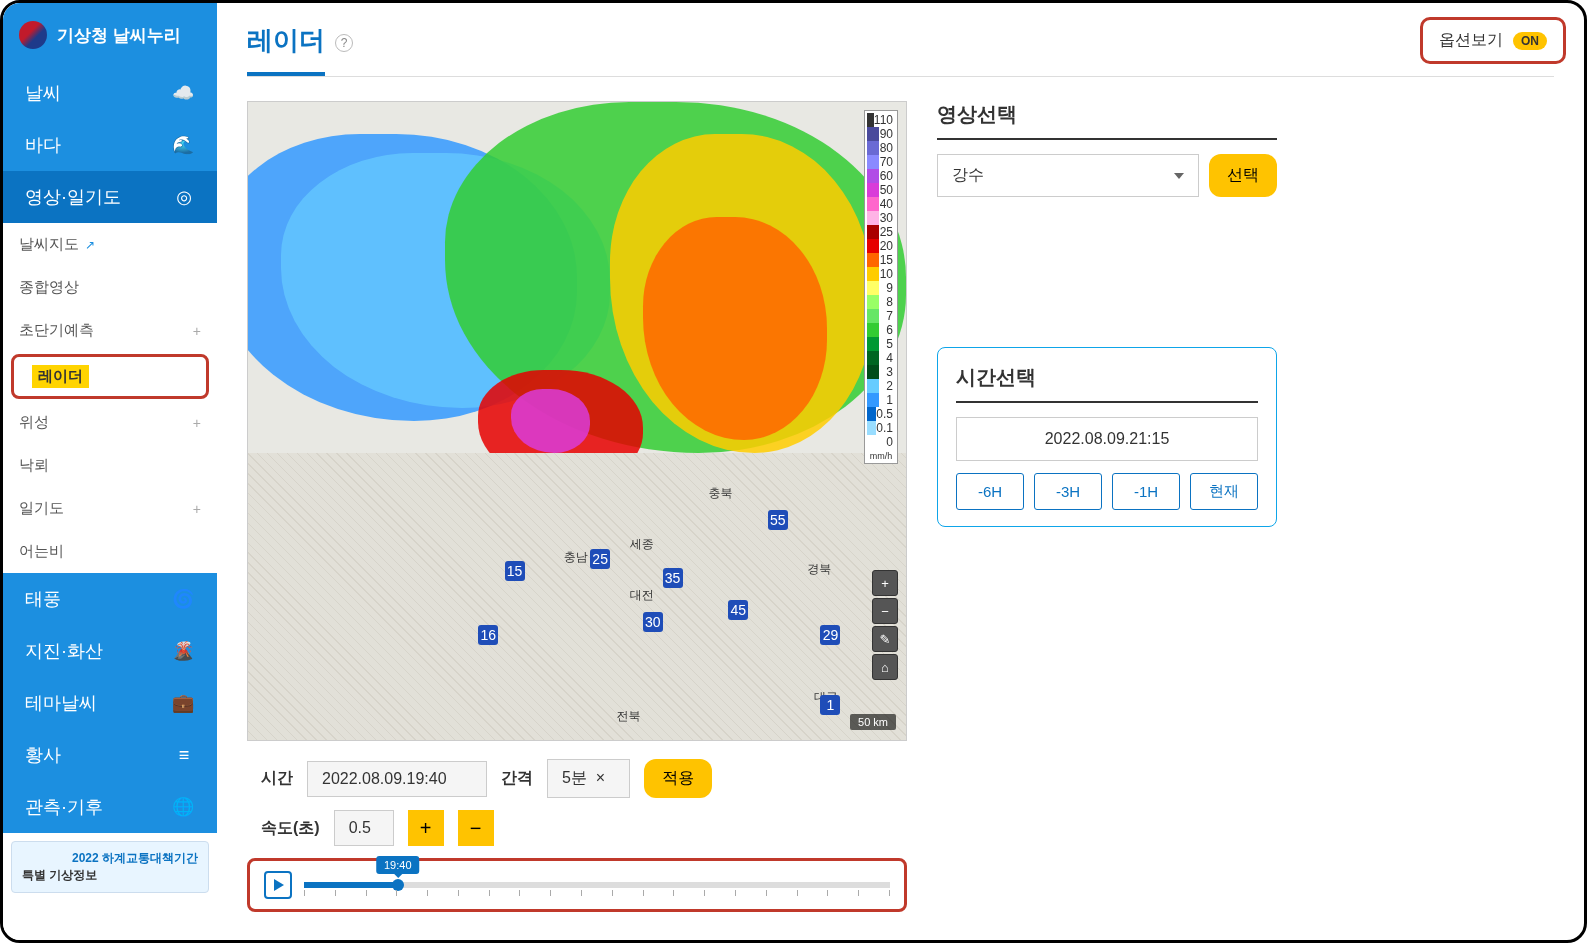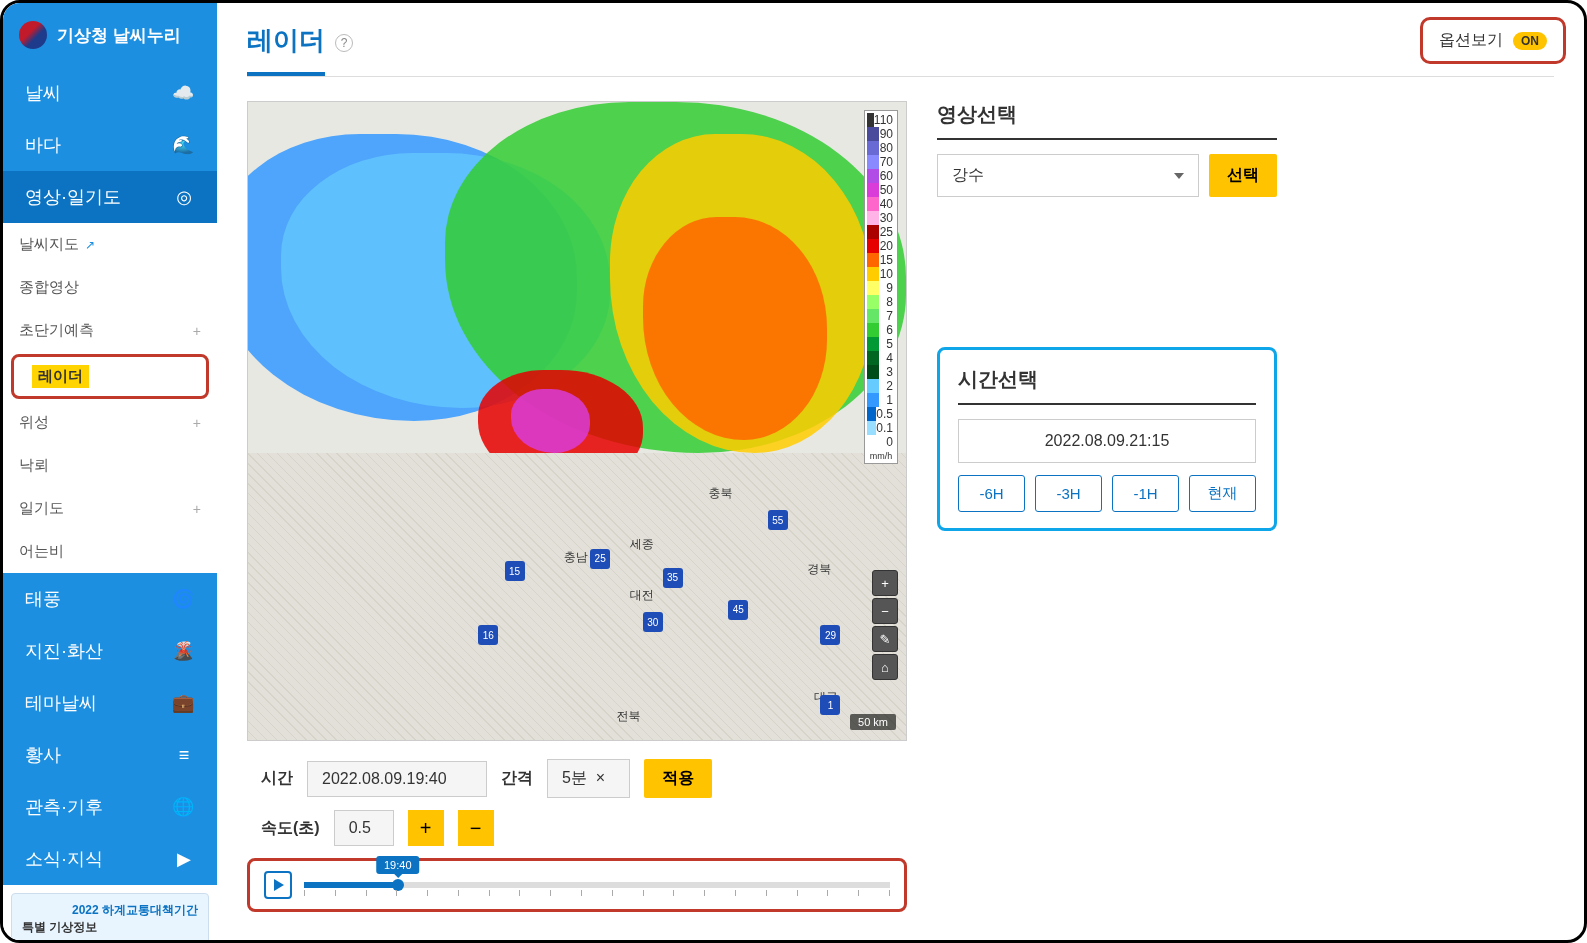--- a/index.html
+++ b/index.html
@@ -39,48 +39,48 @@
 .blob { position: absolute; border-radius: 40% 50% 45% 55%; opacity: 0.85; }
 .legend-bar { position: absolute; top: 8px; right: 8px; width: 34px; background: #fff; border: 1px solid #999; font-size: 8px; text-align: right; padding: 2px; }
 .legend-row { height: 14px; display: flex; align-items: center; }
 .legend-swatch { width: 12px; height: 14px; }
 .legend-val { flex: 1; padding-right: 2px; font-size: 12px; }
 .legend-unit { font-size: 9px; text-align: center; clear: both; padding-top: 2px; }
 .map-tools { position: absolute; right: 8px; bottom: 60px; display: flex; flex-direction: column; gap: 2px; }
 .map-tool { width: 26px; height: 26px; background: #555; color: #fff; border: 1px solid #333; display: flex; align-items: center; justify-content: center; font-size: 13px; cursor: pointer; border-radius: 3px; }
 .scale-bar { position: absolute; right: 10px; bottom: 10px; background: rgba(0,0,0,0.6); color: #fff; font-size: 11px; padding: 2px 8px; border-radius: 2px; }
 .city-label { position: absolute; font-size: 12px; color: #333; background: transparent; }
-.road-badge { position: absolute; width: 20px; height: 20px; background: #1f4db8; color: #fff; font-size: 10px; display: flex; align-items: center; justify-content: center; border-radius: 3px; }
+.road-badge { position: absolute; width: 20px; height: 20px; background: #1f4db8; color: #fff; font-size: 14px; display: flex; align-items: center; justify-content: center; border-radius: 3px; }
 
 .controls { margin-top: 18px; }
 .ctrl-row { display: flex; align-items: center; gap: 14px; margin-bottom: 12px; font-size: 16px; margin-left: 14px; }
 .ctrl-label { font-weight: 700; }
 .textbox { border: 1px solid #ccc; background: #f5f5f5; padding: 8px 14px; font-size: 16px; min-width: 180px; }
 .selectbox { border: 1px solid #ccc; padding: 8px 24px 8px 14px; font-size: 16px; background: #f5f5f5; position: relative; }
-.btn-yellow { background: #ffc300; border: none; padding: 9px 18px; font-size: 16px; font-weight: 700; cursor: pointer; border-radius: 2px; }
+.btn-yellow { background: #ffc300; border: none; padding: 9px 18px; font-size: 16px; font-weight: 400; cursor: pointer; border-radius: 12px; }
 .btn-small { width: 36px; height: 36px; background: #ffc300; border: none; font-size: 20px; cursor: pointer; }
 
 .timeline-wrap { border: 3px solid #c0392b; border-radius: 8px; padding: 10px 14px; display: flex; align-items: center; gap: 12px; }
 .play-btn { width: 28px; height: 28px; border: 2px solid #0b73c2; border-radius: 4px; display: flex; align-items: center; justify-content: center; cursor: pointer; }
 .play-tri { width: 0; height: 0; border-left: 10px solid #0b73c2; border-top: 6px solid transparent; border-bottom: 6px solid transparent; margin-left: 2px; }
 .timeline { flex: 1; height: 6px; background: #ddd; position: relative; }
 .timeline-fill { position: absolute; left: 0; top: 0; height: 100%; background: #0b73c2; width: 16%; }
 .timeline-handle { position: absolute; left: 16%; top: 50%; transform: translate(-50%,-50%); width: 12px; height: 12px; background: #0b73c2; border-radius: 50%; }
 .timeline-badge { position: absolute; left: 16%; top: -26px; transform: translateX(-50%); background: #0b73c2; color: #fff; font-size: 11px; padding: 3px 8px; border-radius: 3px; }
 .timeline-badge::after { content: ""; position: absolute; bottom: -4px; left: 50%; transform: translateX(-50%); border-left: 4px solid transparent; border-right: 4px solid transparent; border-top: 4px solid #0b73c2; }
 .ticks { position: absolute; left:0; right:0; top:8px; display:flex; justify-content:space-between; }
 .tick { width:1px; height:6px; background:#aaa; }
 
 .opt-col { width: 340px; }
 .panel-title { font-size: 20px; font-weight: 700; border-bottom: 2px solid #333; padding-bottom: 10px; margin-bottom: 14px; }
 .inline-row { display: flex; gap: 10px; }
 .dropdown { flex: 1; border: 1px solid #ccc; padding: 10px 14px; display: flex; justify-content: space-between; align-items: center; cursor: pointer; }
 .caret-down { width: 0; height: 0; border-left: 5px solid transparent; border-right: 5px solid transparent; border-top: 6px solid #666; }
 
-.time-panel { border: 3px solid #0ea5e9; border-radius: 8px; padding: 16px 18px; margin-top: 150px; }
+.time-panel { border: 1px solid #0ea5e9; border-radius: 8px; padding: 16px 18px; margin-top: 150px; }
 .time-display { border: 1px solid #ccc; padding: 12px; text-align: center; font-size: 16px; margin-bottom: 12px; }
 .time-btns { display: flex; gap: 10px; }
 .time-btn { flex: 1; border: 1px solid #0b73c2; color: #0b73c2; background: #fff; padding: 8px 0; font-size: 15px; cursor: pointer; border-radius: 3px; }
 
 .top-right-opt { position: absolute; top: 14px; right: 18px; border: 3px solid #c0392b; border-radius: 10px; padding: 10px 16px; display: flex; align-items: center; gap: 10px; font-size: 16px; }
 .toggle-on { background: #ffc300; border-radius: 10px; padding: 2px 8px; font-size: 12px; font-weight: 700; }
 
 .ext-icon { font-size: 12px; color: #1c8fe0; }
 </style>
 </head>
@@ -151,24 +151,20 @@
       <span>테마날씨</span>
       <span class="nav-icon">💼</span>
     </div>
     <div class="nav-main-item">
       <span>황사</span>
       <span class="nav-icon">≡</span>
     </div>
     <div class="nav-main-item">
       <span>관측·기후</span>
       <span class="nav-icon">🌐</span>
-    </div>
-    <div class="nav-main-item">
-      <span>소식·지식</span>
-      <span class="nav-icon">▶</span>
     </div>
 
     <div class="promo">
       <div class="promo-banner">
         <div class="promo-line1">2022 하계교통대책기간</div>
         <div class="promo-line2">특별 기상정보</div>
       </div>
     </div>
 
   </aside>

